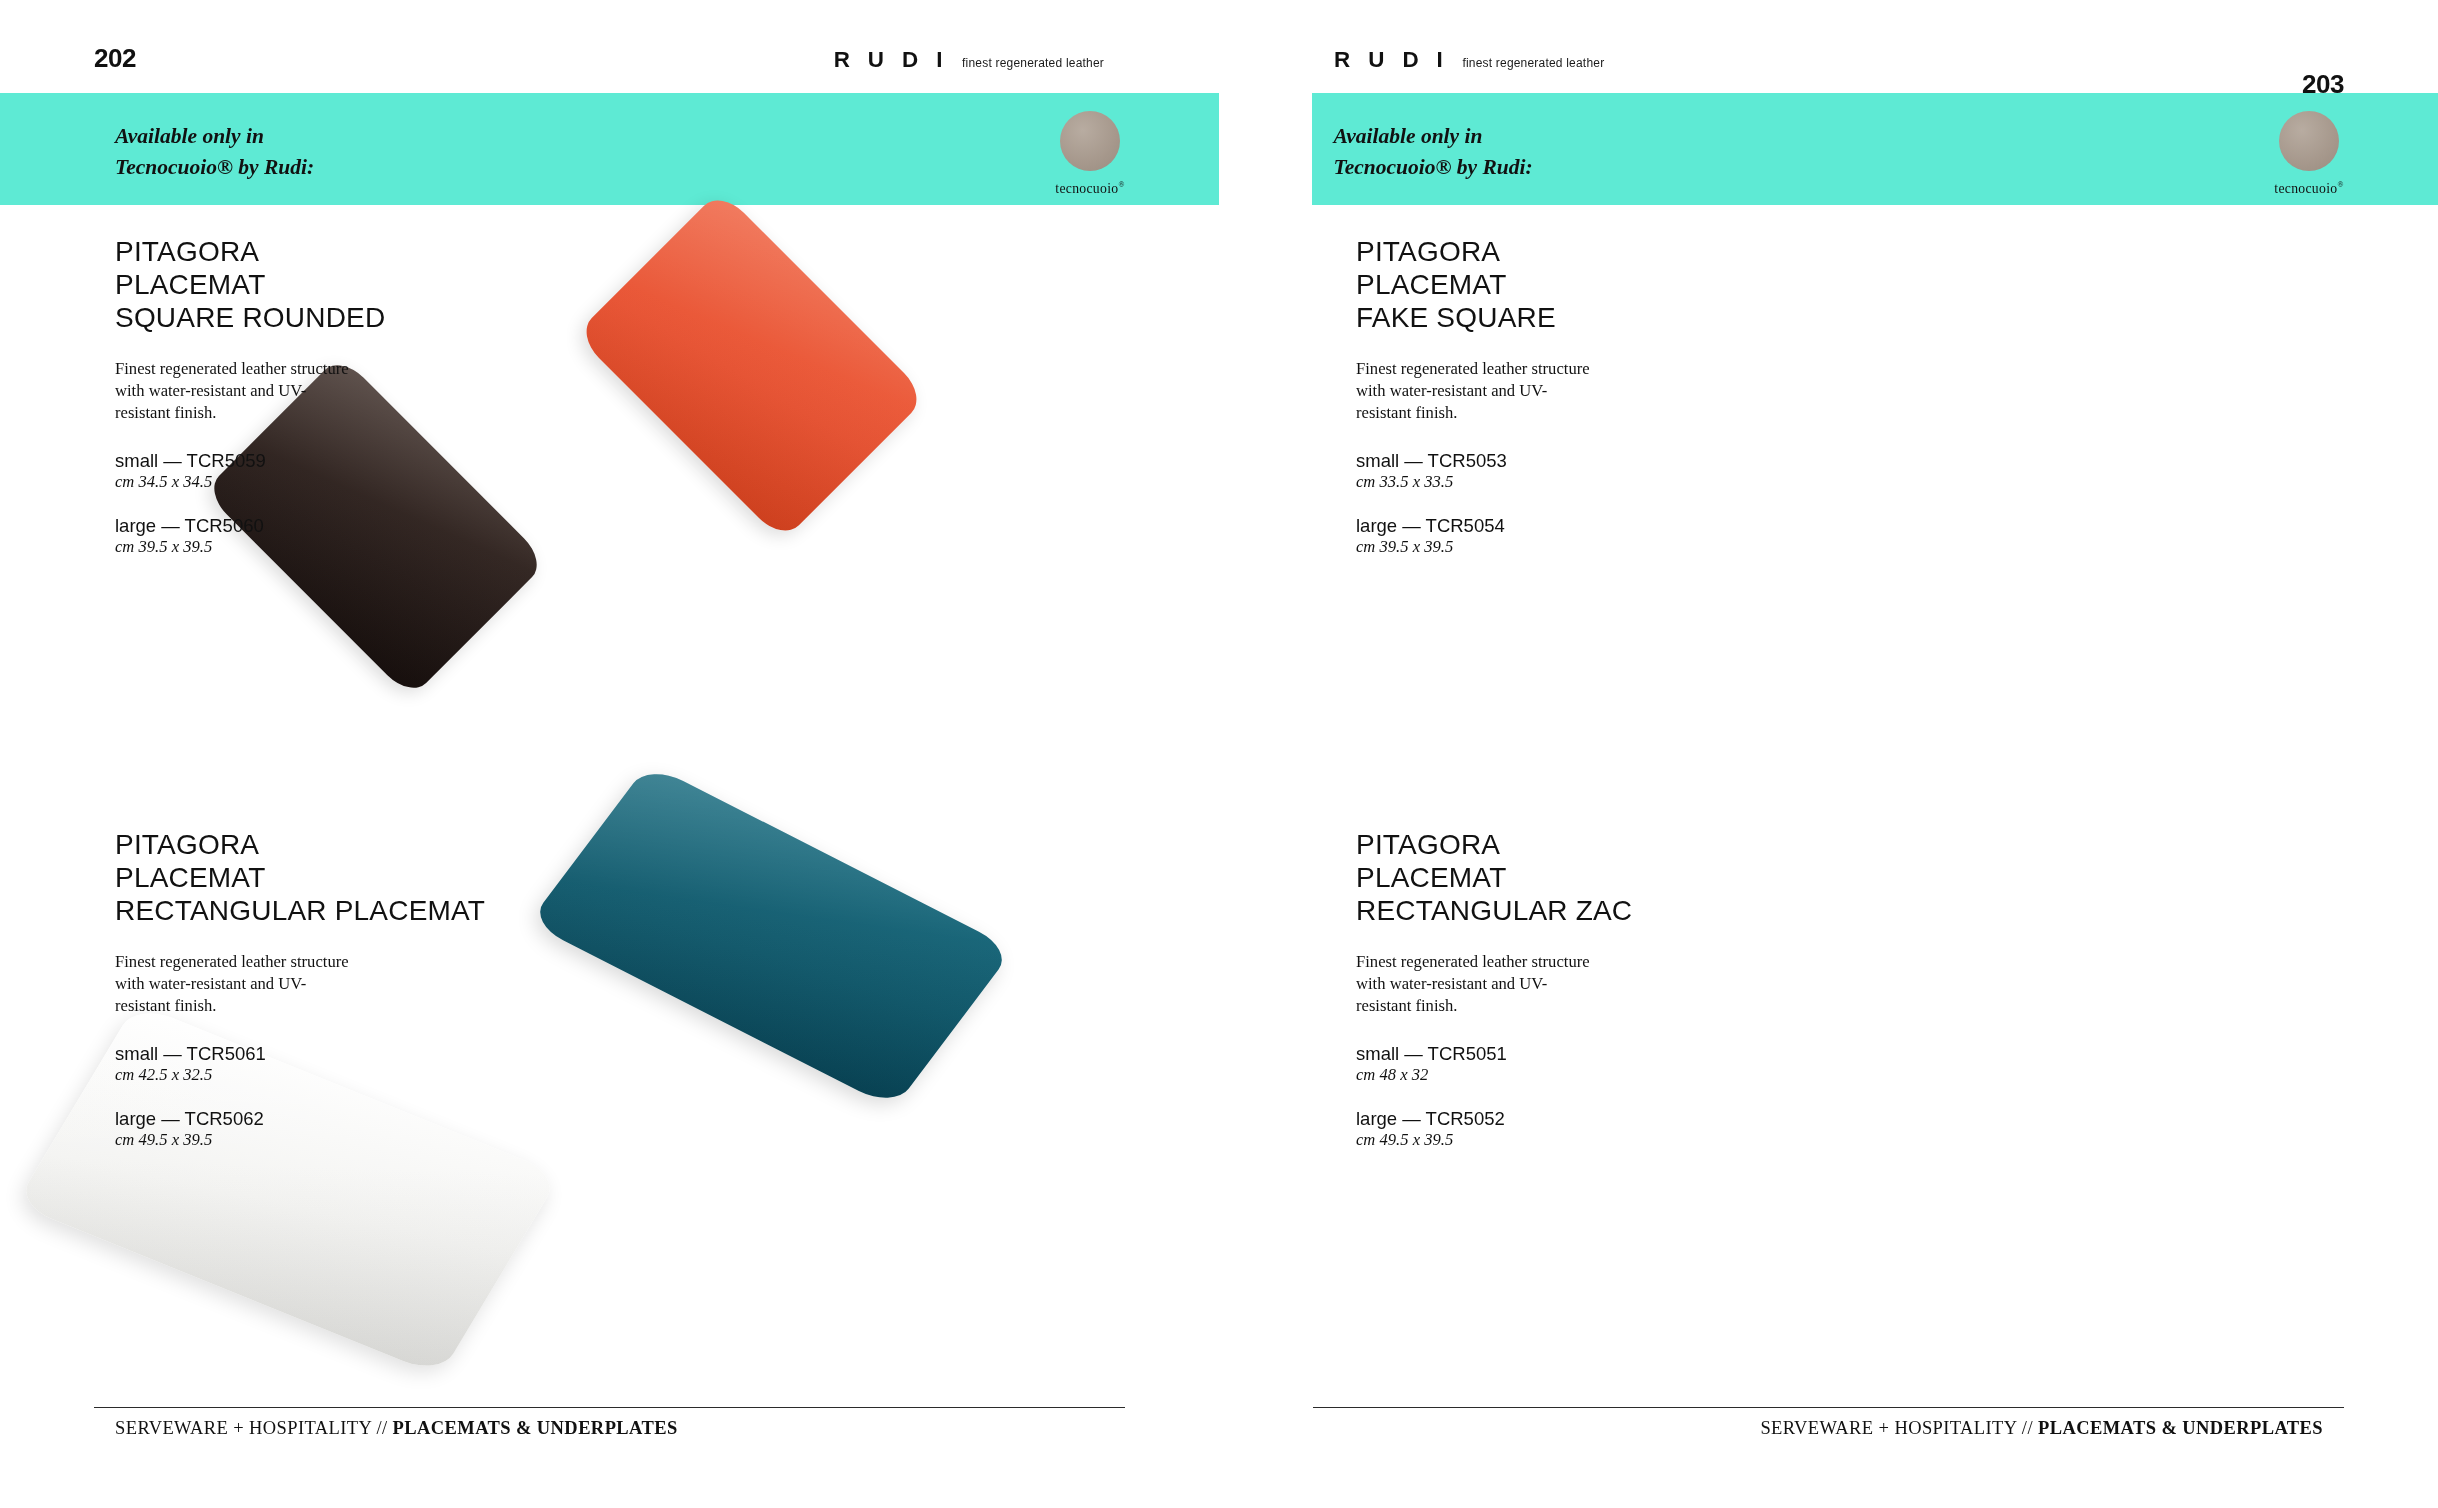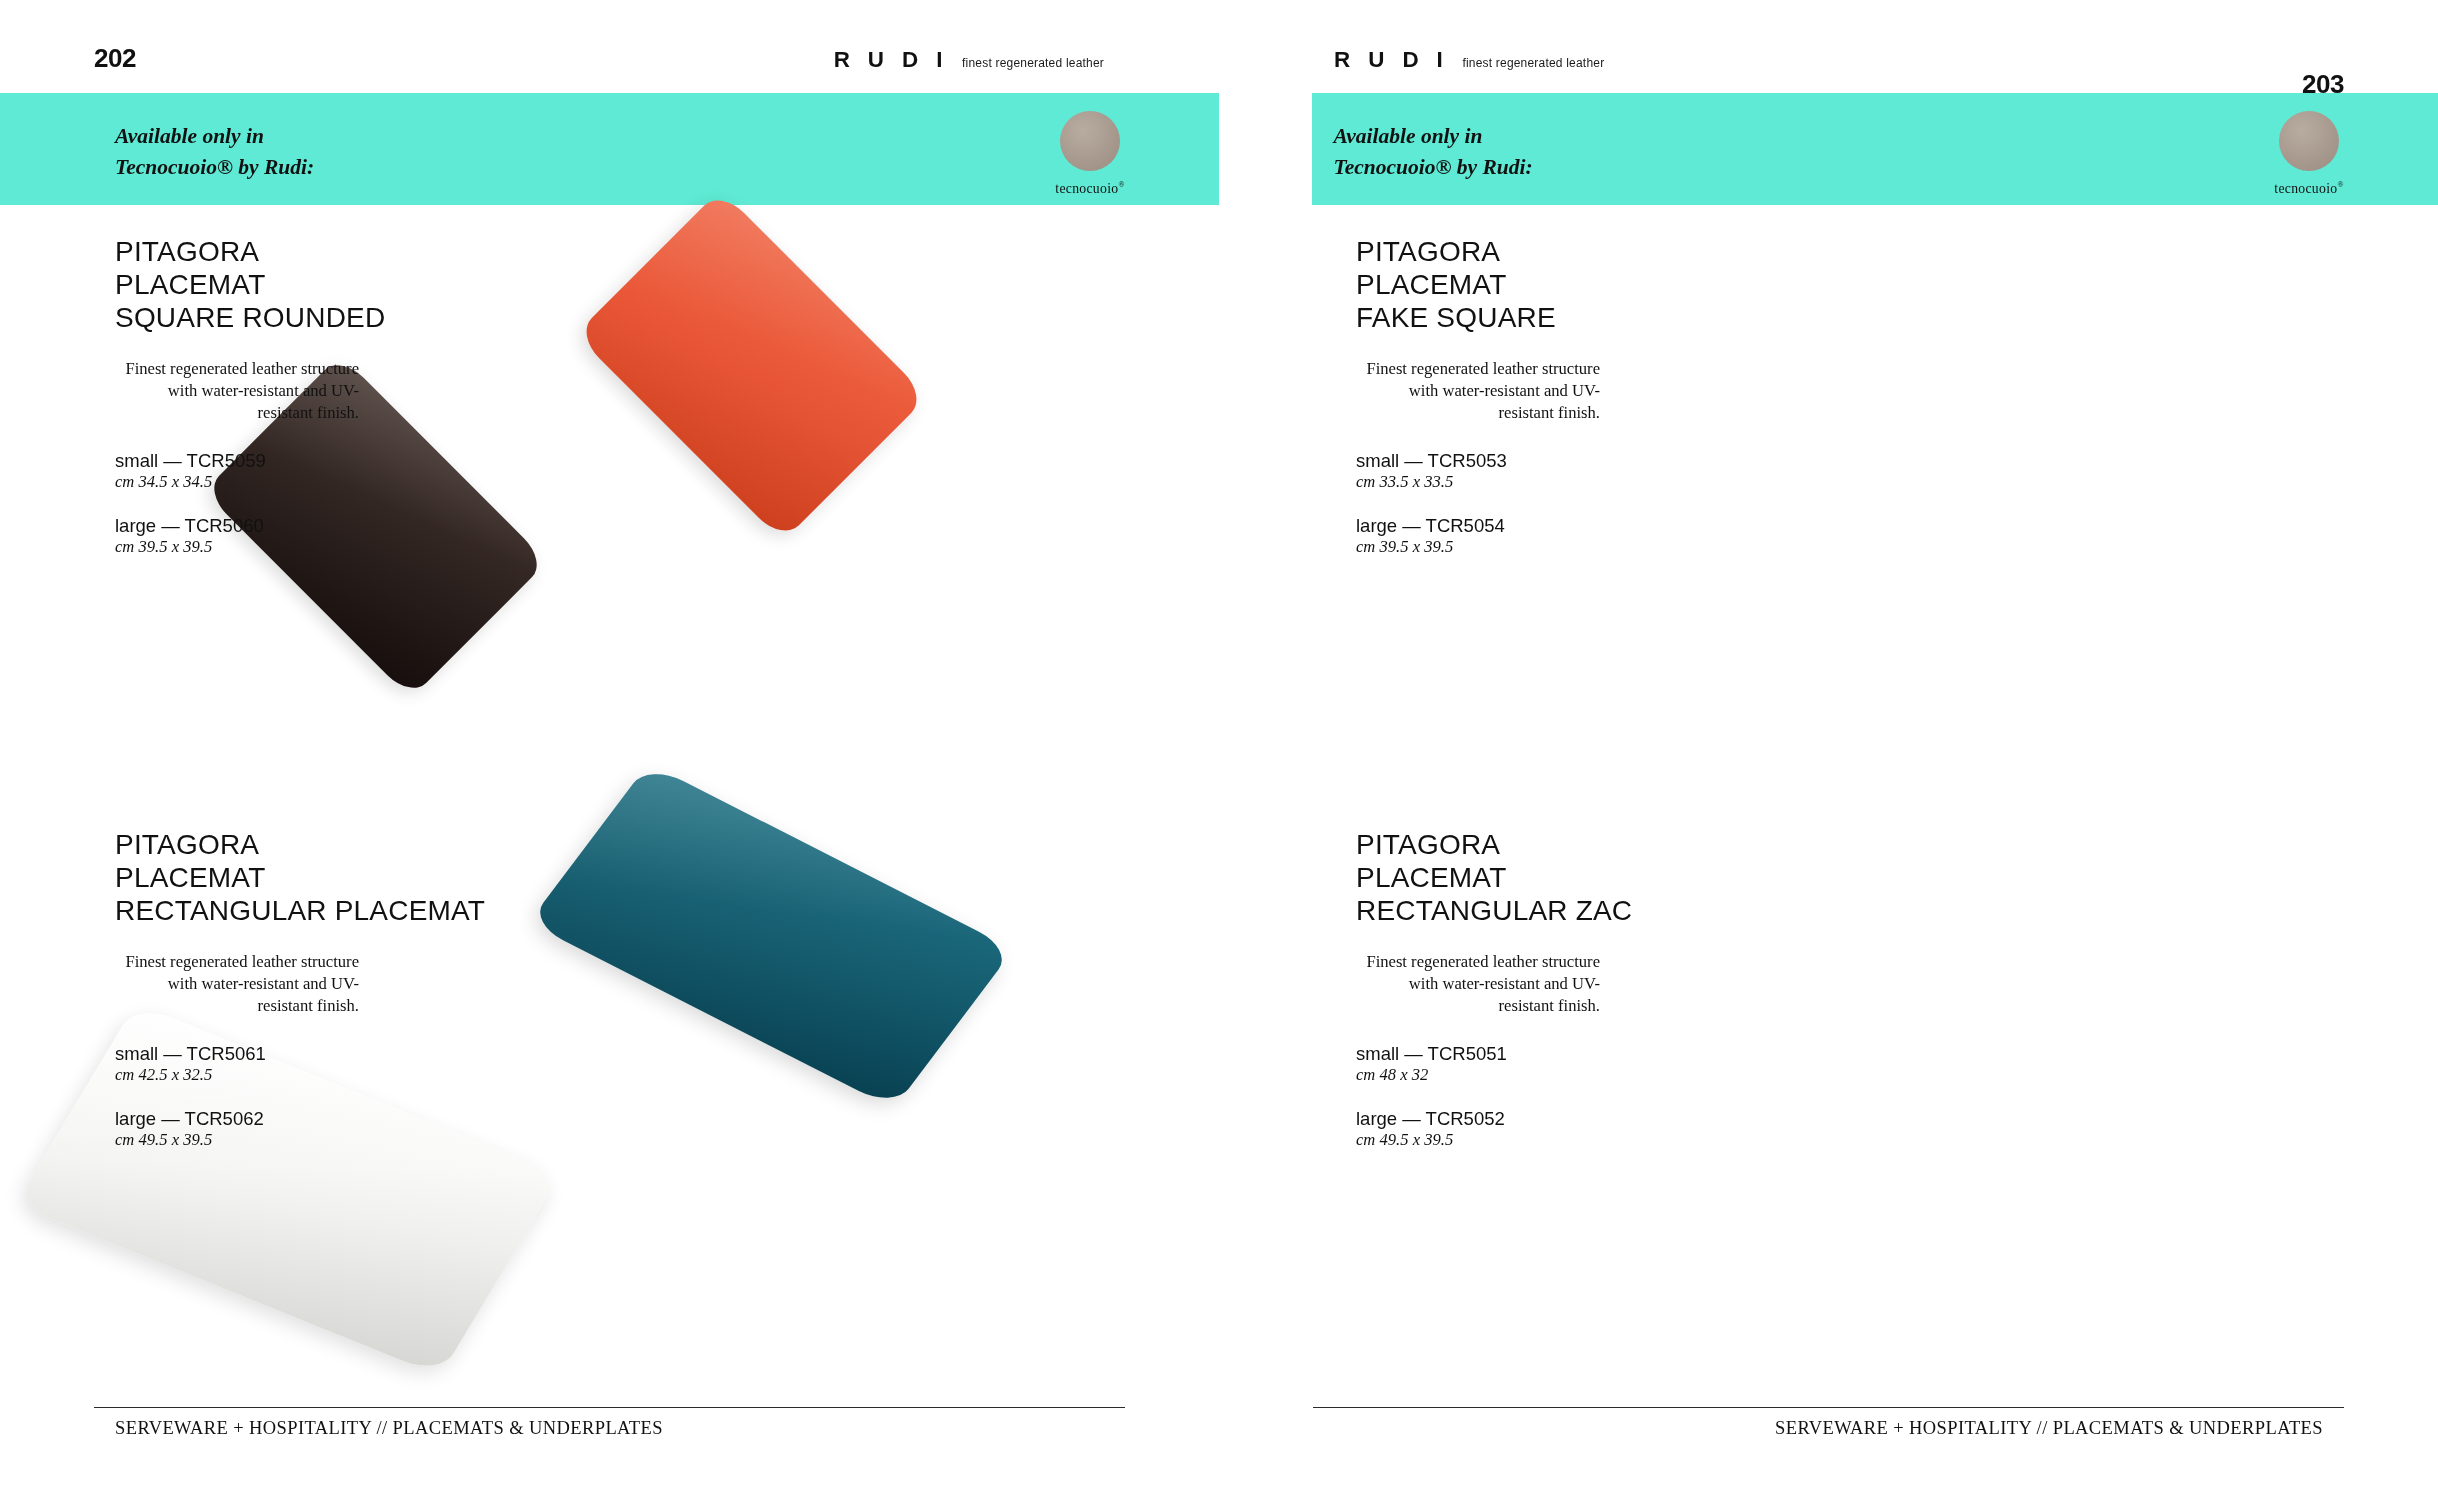--- a/index.html
+++ b/index.html
@@ -42,32 +42,32 @@
   .tecno-dot{width:60px;height:60px;border-radius:50%;margin:0 auto 9.8px;
              background:radial-gradient(circle at 38% 32%, #b8aca1 0%, #a6988c 60%, #998c80 100%);}
   .tecno-name{font-family:"Liberation Serif",serif;font-size:13.7px;color:#111;letter-spacing:0.3px;}
   .tecno-name sup{font-size:7.8px;vertical-align:super;}
 
   
   .prod{position:absolute;width:419px;}
   .prod-title{font-family:"Liberation Sans",sans-serif;font-weight:400;font-size:28px;
               line-height:1.17;letter-spacing:0.2px;color:#111;margin:0 0 23.4px 0;}
   .prod-desc{font-family:"Liberation Serif",serif;font-size:16.6px;line-height:1.34;
-             color:#111;margin:0 0 25px 0;text-align:right;}
+             color:#111;margin:0 0 25px 0;}
   .variant{margin-bottom:21.5px;}
   .variant-code{font-family:"Liberation Sans",sans-serif;font-size:18.5px;color:#111;
                 line-height:1.25;}
   .variant-dim{font-family:"Liberation Serif",serif;font-style:italic;font-size:16.6px;
                color:#111;line-height:1.2;}
   .foot-rule{position:absolute;left:94px;right:94px;bottom:101px;height:1px;background:#2b2b2b;}
   .foot-text{position:absolute;bottom:70px;font-family:"Liberation Serif",serif;
              font-size:18.5px;letter-spacing:0.4px;color:#111;white-space:nowrap;}
   .page-left .foot-text{left:115px;}
   .page-right .foot-text{right:115px;}
-  .foot-text b{font-weight:400;}
+  .foot-text b{font-weight:700;}
 
   
   .stage{position:absolute;inset:0;pointer-events:none;}
   .mat{position:absolute;}
   .mat .face{width:100%;height:100%;position:relative;}
 
   
   .sq{transform-origin:center;}
   .sq .face{border-radius:33px;
             box-shadow:0 9.8px 21.5px rgba(0,0,0,0.14);}

